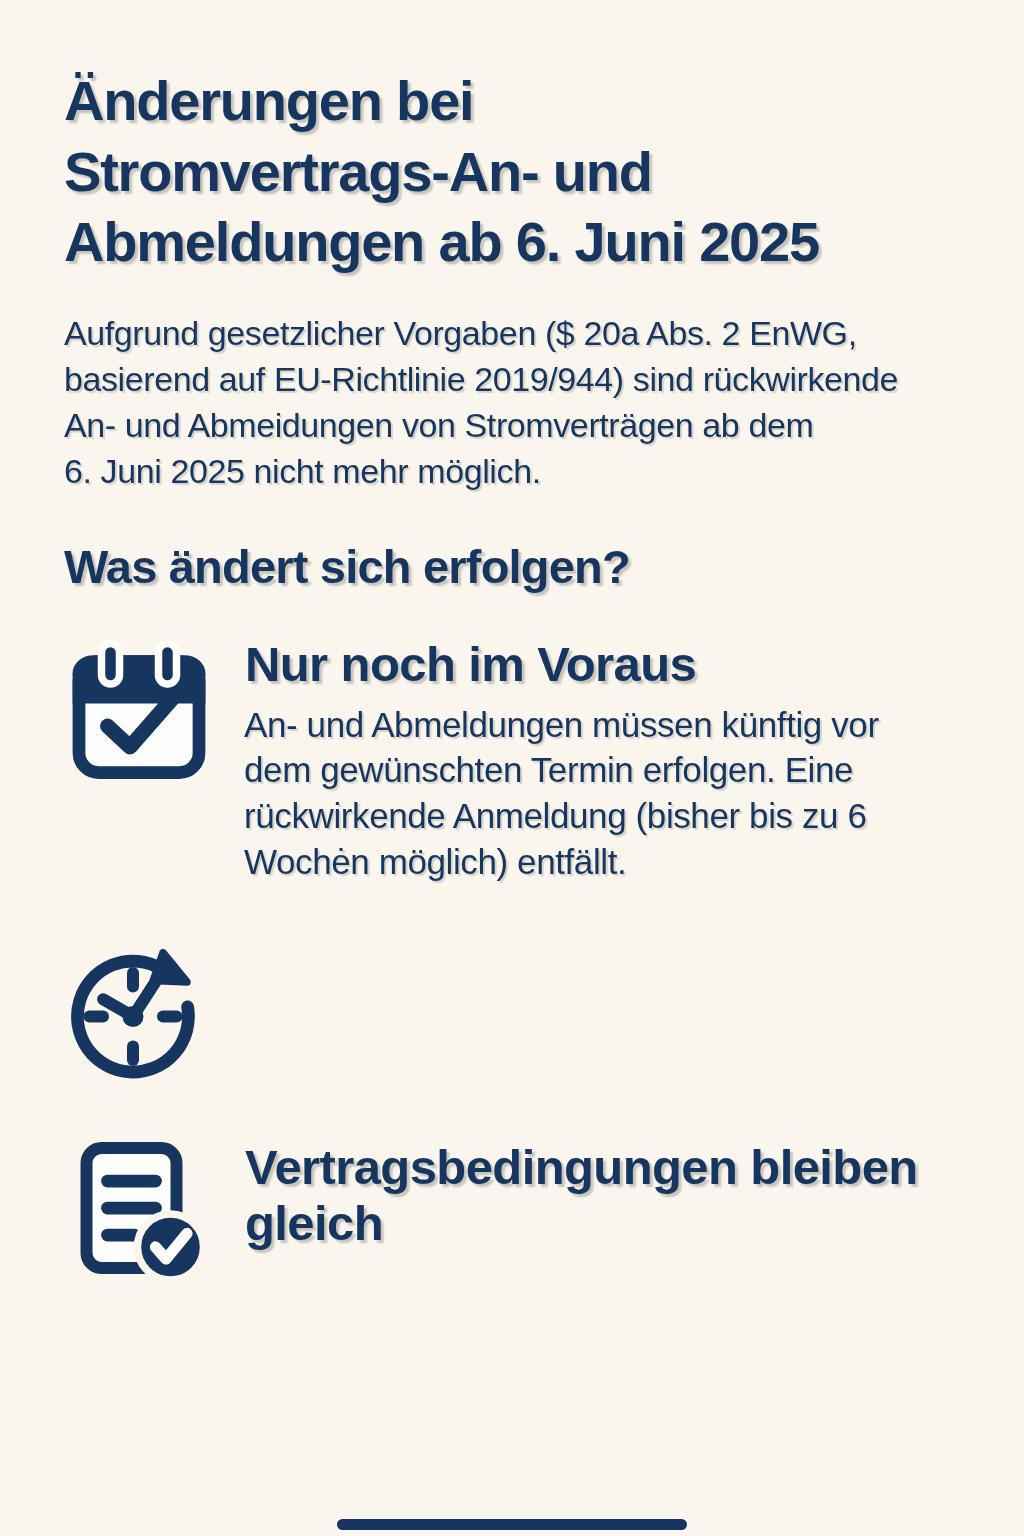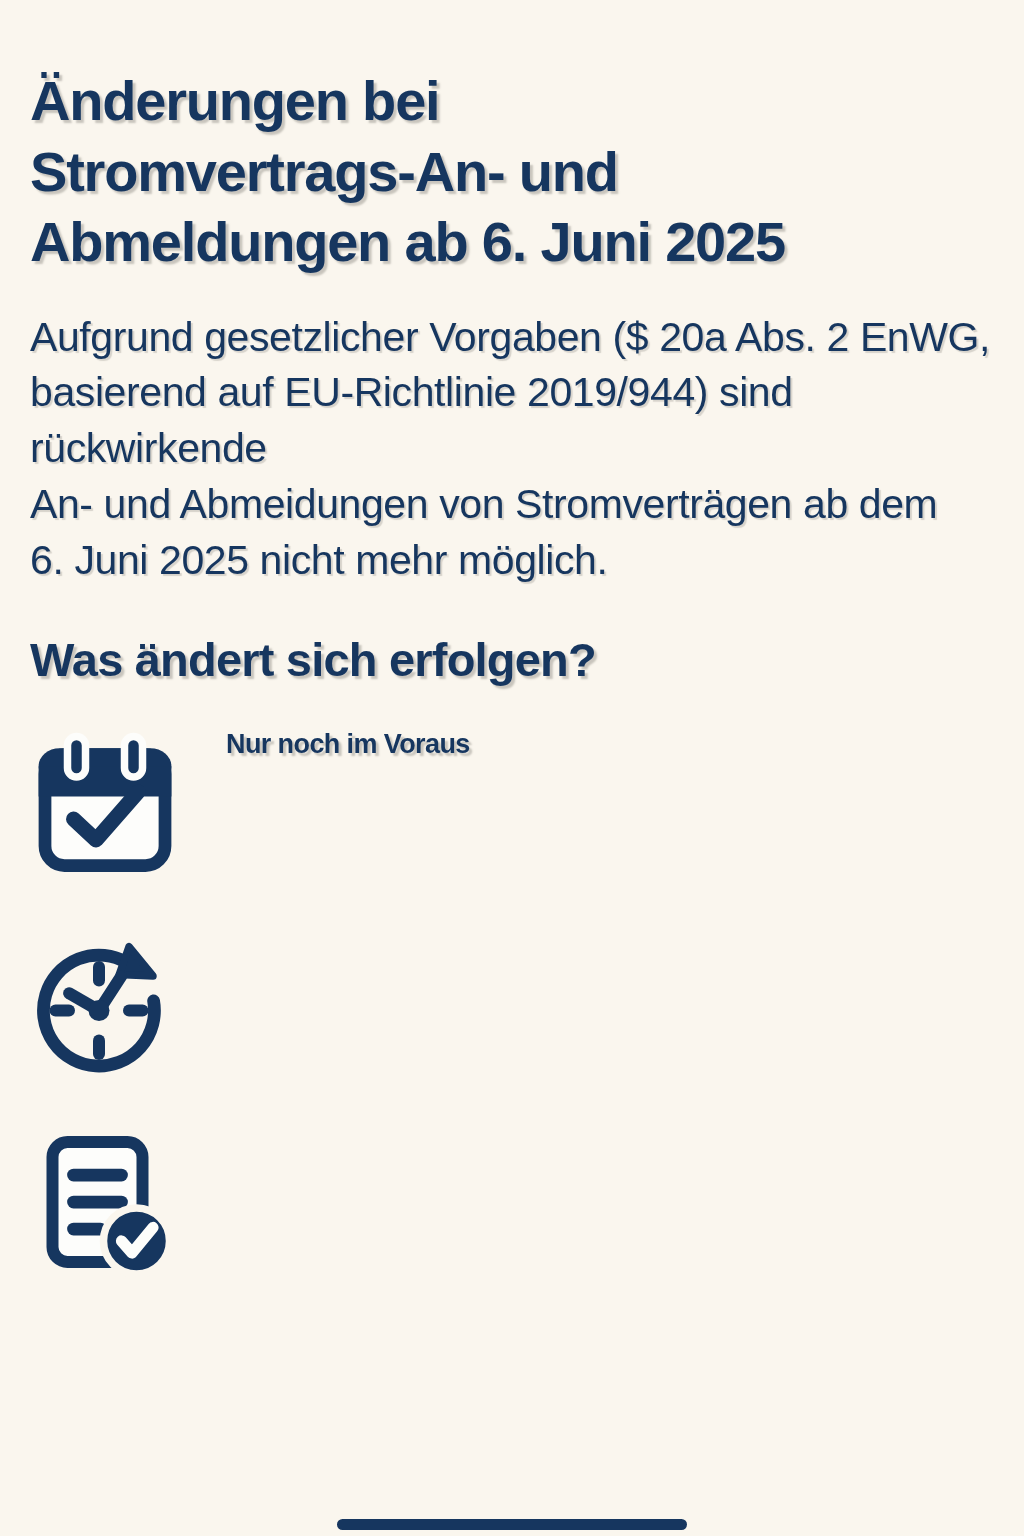--- a/index.html
+++ b/index.html
@@ -3,56 +3,56 @@
 <meta charset="utf-8">
 <style>
   * { margin: 0; padding: 0; box-sizing: border-box; }
   html, body { width: 1024px; height: 1536px; overflow: hidden; }
   body {
     background: #faf6ee;
     color: #16365f;
     font-family: "Liberation Sans", "DejaVu Sans", sans-serif;
     position: relative;
   }
-  .content { padding: 66px 28px 0 30px; }
+  .content { padding: 66px 28px 0 64px; }
 
   h1.title {
     font-size: 56px;
     font-weight: 700;
     line-height: 1.26;
     letter-spacing: -1.2px;
     white-space: pre-line;
     margin: 0 0 32px 0;
     text-shadow: 3px 3px 2px rgba(125,122,115,0.40);
   }
   p.intro {
-    font-size: 41px;
+    font-size: 34px;
     line-height: 1.36;
     letter-spacing: -0.4px;
     white-space: pre-line;
     margin: 0 0 44px 0;
     text-shadow: 2px 2px 1px rgba(125,122,115,0.28);
   }
   h2.subheading {
     font-size: 47px;
     font-weight: 700;
     letter-spacing: -0.8px;
     margin: 0 0 42px 0;
     text-shadow: 3px 3px 2px rgba(125,122,115,0.40);
   }
 
   .item { display: flex; align-items: flex-start; margin-bottom: 52px; }
   .icon-cell { flex: 0 0 152px; margin-right: 28px; }
   .icon-cell svg { display: block; width: 150px; height: 150px; }
   .item-text { flex: 1 1 auto; min-width: 0; }
   .item-title {
-    font-size: 27px;
+    font-size: 49px;
     font-weight: 700;
     letter-spacing: -0.6px;
-    margin: 0 0 10px 16px;
+    margin: 0 0 10px 1px;
     text-shadow: 3px 3px 2px rgba(125,122,115,0.40);
   }
   .item-body {
     font-size: 35px;
     line-height: 1.31;
     letter-spacing: -0.4px;
     white-space: pre-line;
     text-shadow: 2px 2px 1px rgba(125,122,115,0.28);
   }
 
@@ -89,20 +89,24 @@
         <rect x="10" y="17" width="80" height="74" rx="13" fill="#fdfdfb" stroke="#16365f" stroke-width="8.5"></rect>
         <rect x="5.75" y="12.75" width="88.5" height="24" rx="14" fill="#16365f"></rect>
         <rect x="5.75" y="25" width="88.5" height="20" fill="#16365f"></rect>
         <rect x="25" y="5" width="12" height="27" rx="6" fill="#16365f" stroke="#fdfdfb" stroke-width="5"></rect>
         <rect x="63" y="5" width="12" height="27" rx="6" fill="#16365f" stroke="#fdfdfb" stroke-width="5"></rect>
         <path d="M29 60 L44 74 L72 42" fill="none" stroke="#16365f" stroke-width="10" stroke-linecap="round" stroke-linejoin="round"></path>
       </svg>
     </div>
     <div class="item-text">
       <div class="item-title">Nur noch im Voraus</div>
+      <div class="item-body">An- und Abmeldungen müssen künftig vor
+dem gewünschten Termin erfolgen. Eine
+rückwirkende Anmeldung (bisher bis zu 6
+Wochėn möglich) entfällt.</div>
     </div>
   </div>
 
   <div class="item">
     <div class="icon-cell">
       <svg viewBox="0 0 100 100" aria-hidden="true">
         <path d="M82.4 46.6 A37 37 0 1 1 64.5 21.0" fill="none" stroke="#16365f" stroke-width="8.5" stroke-linecap="round"></path>
         <path d="M82 30 L66 10.5 L59.5 29 Z" fill="#16365f" stroke="#16365f" stroke-width="5" stroke-linejoin="round"></path>
         <path d="M46 24 L46 33" stroke="#16365f" stroke-width="8" stroke-linecap="round"></path>
         <path d="M66 53 L75 53" stroke="#16365f" stroke-width="8" stroke-linecap="round"></path>
@@ -120,18 +124,19 @@
       <svg viewBox="0 0 100 100" aria-hidden="true">
         <rect x="15" y="6" width="60" height="80" rx="10" fill="#fdfdfb" stroke="#16365f" stroke-width="8"></rect>
         <path d="M29 28 L61 28" stroke="#16365f" stroke-width="8.5" stroke-linecap="round"></path>
         <path d="M29 46 L61 46" stroke="#16365f" stroke-width="8.5" stroke-linecap="round"></path>
         <path d="M29 64 L47 64" stroke="#16365f" stroke-width="8.5" stroke-linecap="round"></path>
         <circle cx="71" cy="72" r="22" fill="#16365f" stroke="#faf6ee" stroke-width="5"></circle>
         <path d="M61 72 L68 80 L82 63" fill="none" stroke="#fdfdfb" stroke-width="7.5" stroke-linecap="round" stroke-linejoin="round"></path>
       </svg>
     </div>
     <div class="item-text">
+      <div class="item-title">Vertragsbedingungen bleiben gleich</div>
     </div>
   </div>
 
 </div>
 
 <div class="home-indicator"></div>
 
 </body></html>

